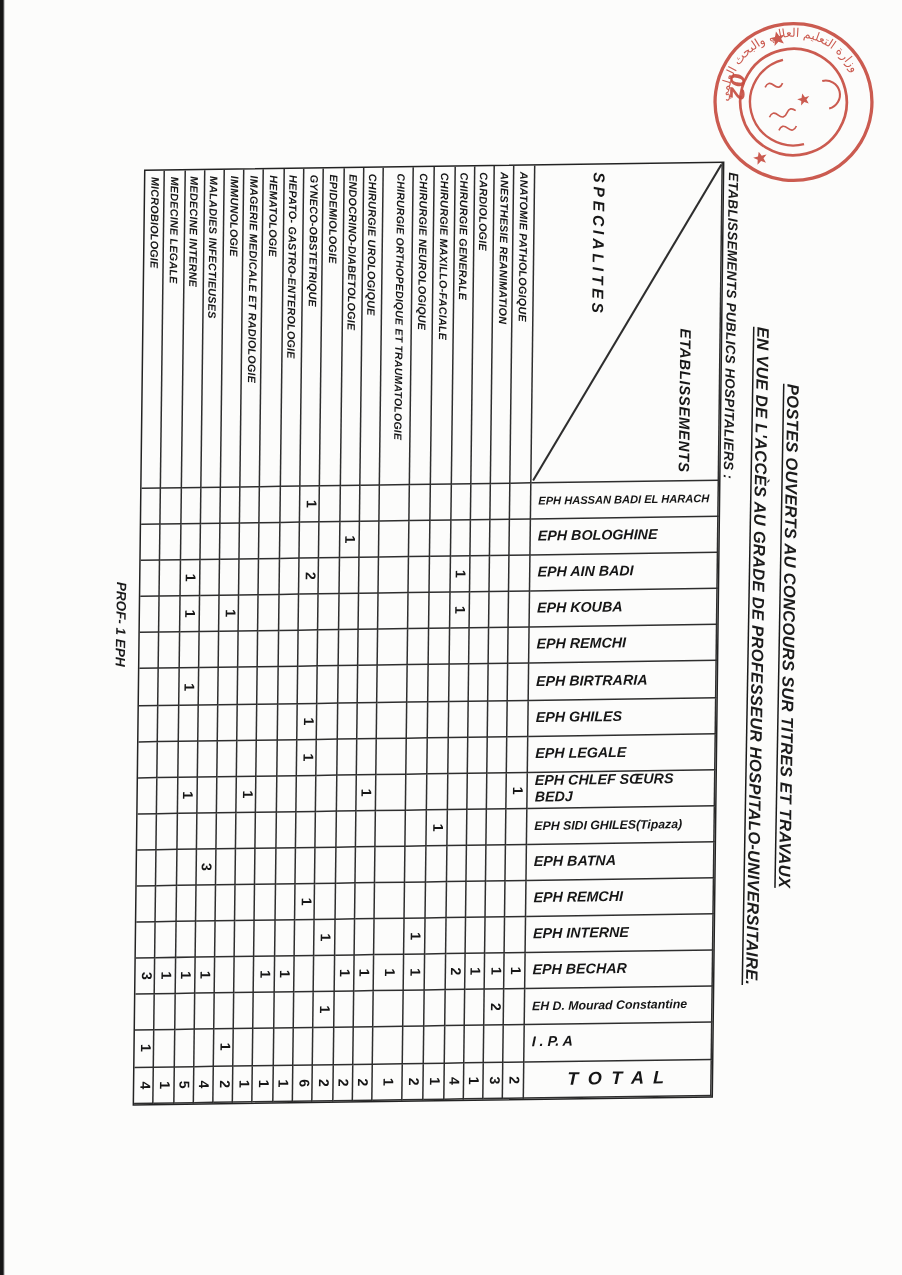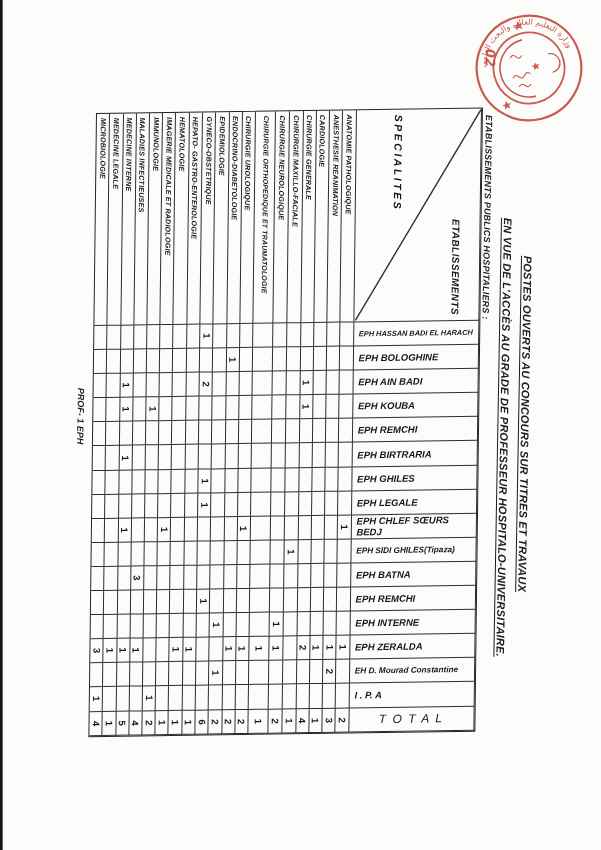--- a/index.html
+++ b/index.html
@@ -33,21 +33,21 @@
   .corner{position:relative;}
   .corner svg{position:absolute;left:0;top:0;}
   .corner-side{left:48px;top:5px;font-size:10.5px;letter-spacing:2.5px;}
   .corner-top{left:106px;top:110px;font-size:10px;letter-spacing:.4px;}
   .cell{display:flex;align-items:center;justify-content:center;}
   .vnum{display:inline-block;transform:rotate(90deg);font-weight:bold;font-size:9.5px;color:#161616;}
   .namecell{display:flex;align-items:center;padding-left:5px;font-weight:bold;font-style:italic;
             overflow:hidden;color:#161616;}
   .sz9{font-size:9.5px;} .sz8{font-size:8.2px;} .sz7{font-size:7.4px;}
   .totalcell{justify-content:center;padding-left:0;}
-  .totaltext{font-size:12px;letter-spacing:1.5px;font-weight:normal;font-style:italic;}
+  .totaltext{font-size:12px;letter-spacing:1.5px;font-weight:bold;font-style:italic;}
   
   .stamp{position:absolute;left:473px;top:12px;opacity:.9;}
   .stamp text{font-family:"DejaVu Sans",sans-serif;}
 </style>
 </head>
 <body>
 
 <div class="page">
 
   <div class="scan-edge"></div>
@@ -511,21 +511,21 @@
       <div class="cell">
         <span class="vnum">1</span>
       </div>
       <div class="cell">
         <span class="vnum">1</span>
       </div>
       <div class="cell">
         <span class="vnum">1</span>
       </div>
       <div class="namecell">
-        <span class="sz9">EPH ZERALDA</span>
+        <span class="sz9">EPH BECHAR</span>
       </div>
       <div class="cell"></div>
       <div class="cell"></div>
       <div class="cell"></div>
       <div class="cell"></div>
       <div class="cell"></div>
       <div class="cell"></div>
       <div class="cell"></div>
       <div class="cell"></div>
       <div class="cell"></div>

